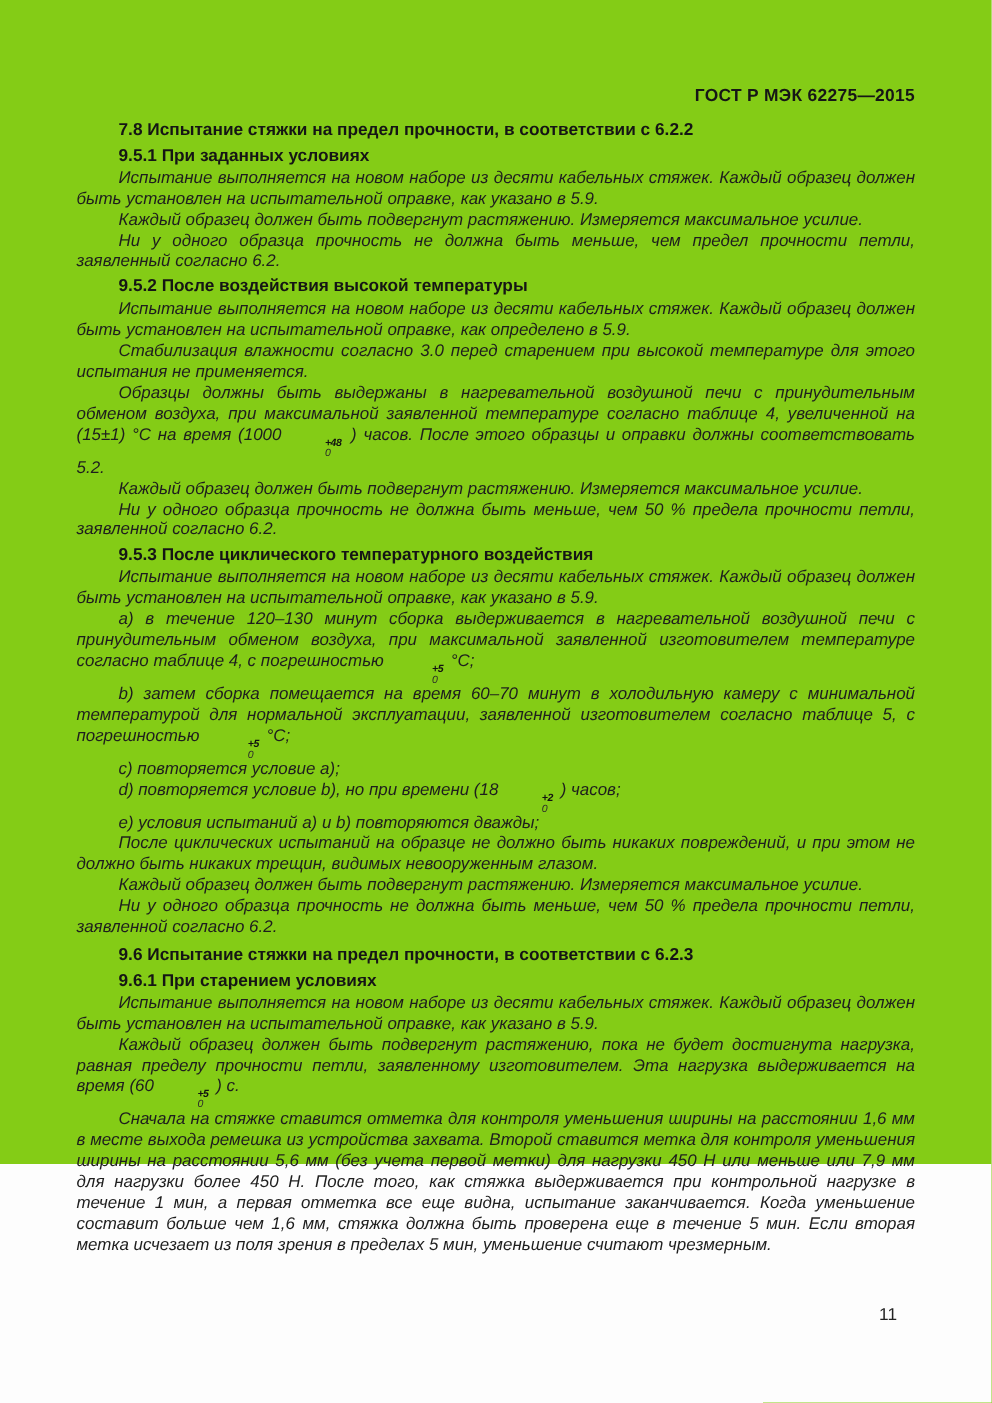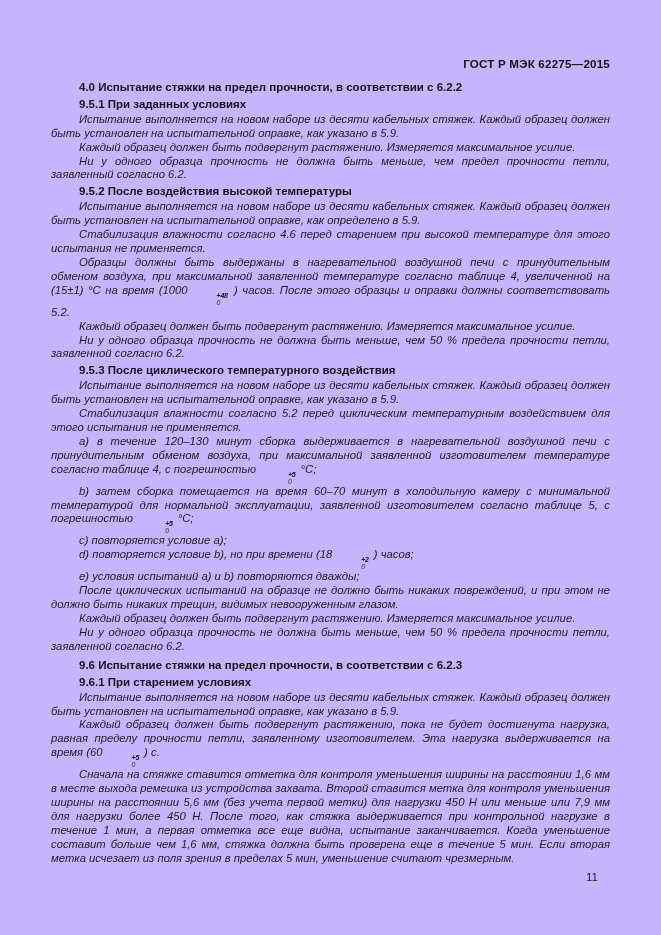--- a/index.html
+++ b/index.html
@@ -5,24 +5,24 @@
   html,body{margin:0;padding:0;}
   body{
     width:661px;height:935px;
     background:#fdfdfd;
     font-family:"Liberation Sans","DejaVu Sans",sans-serif;
     color:#1c1c1c;
     overflow:hidden;
   }
   .page{
     position:relative;
-    width:661px;height:935px;
+    width:661px;height:776px;
     box-sizing:border-box;
     padding:57px 51px 0 51px;
-    background:#c4b5fd;
+    background:#84cc16;
   }
   .doc-header{
     text-align:right;
     font-weight:bold;
     font-size:11.6px;
     letter-spacing:.2px;
     color:#161616;
   }
   .body-text{
     margin-top:11px;
@@ -75,37 +75,36 @@
     text-align:right;
   }
 </style>
 </head>
 <body>
 
 <div class="page">
   <div class="doc-header">ГОСТ Р МЭК 62275—2015</div>
 
   <div class="body-text" id="doc-body">
-      <div class="h major">4.0 Испытание стяжки на предел прочности, в соответствии с 6.2.2</div>
+      <div class="h major">7.8 Испытание стяжки на предел прочности, в соответствии с 6.2.2</div>
       <div class="h">9.5.1 При заданных условиях</div>
       <div class="p">Испытание выполняется на новом наборе из десяти кабельных стяжек. Каждый образец должен быть установлен на испытательной оправке, как указано в 5.9.</div>
       <div class="p">Каждый образец должен быть подвергнут растяжению. Измеряется максимальное усилие.</div>
       <div class="p">Ни у одного образца прочность не должна быть меньше, чем предел прочности петли, заявленный согласно 6.2.</div>
       <div class="h">9.5.2 После воздействия высокой температуры</div>
       <div class="p">Испытание выполняется на новом наборе из десяти кабельных стяжек. Каждый образец должен быть установлен на испытательной оправке, как определено в 5.9.</div>
-      <div class="p">Стабилизация влажности согласно 4.6 перед старением при высокой температуре для этого испытания не применяется.</div>
+      <div class="p">Стабилизация влажности согласно 3.0 перед старением при высокой температуре для этого испытания не применяется.</div>
       <div class="p">Образцы должны быть выдержаны в нагревательной воздушной печи с принудительным обменом воздуха, при максимальной заявленной температуре согласно таблице 4, увеличенной на (15±1) °С на время (1000<span class="tol">
           <span class="tsup">+48</span>
           <span class="tsub">0</span>
         </span> ) часов. После этого образцы и оправки должны соответствовать 5.2.</div>
       <div class="p">Каждый образец должен быть подвергнут растяжению. Измеряется максимальное усилие.</div>
       <div class="p">Ни у одного образца прочность не должна быть меньше, чем 50 % предела прочности петли, заявленной согласно 6.2.</div>
       <div class="h">9.5.3 После циклического температурного воздействия</div>
       <div class="p">Испытание выполняется на новом наборе из десяти кабельных стяжек. Каждый образец должен быть установлен на испытательной оправке, как указано в 5.9.</div>
-      <div class="p">Стабилизация влажности согласно 5.2 перед циклическим температурным воздействием для этого испытания не применяется.</div>
       <div class="p">a) в течение 120–130 минут сборка выдерживается в нагревательной воздушной печи с принудительным обменом воздуха, при максимальной заявленной изготовителем температуре согласно таблице 4, с погрешностью <span class="tol">
           <span class="tsup">+5</span>
           <span class="tsub">0</span>
         </span> °С;</div>
       <div class="p">b) затем сборка помещается на время 60–70 минут в холодильную камеру с минимальной температурой для нормальной эксплуатации, заявленной изготовителем согласно таблице 5, с погрешностью <span class="tol">
           <span class="tsup">+5</span>
           <span class="tsub">0</span>
         </span> °С;</div>
       <div class="p">c) повторяется условие a);</div>
       <div class="p">d) повторяется условие b), но при времени (18<span class="tol">

